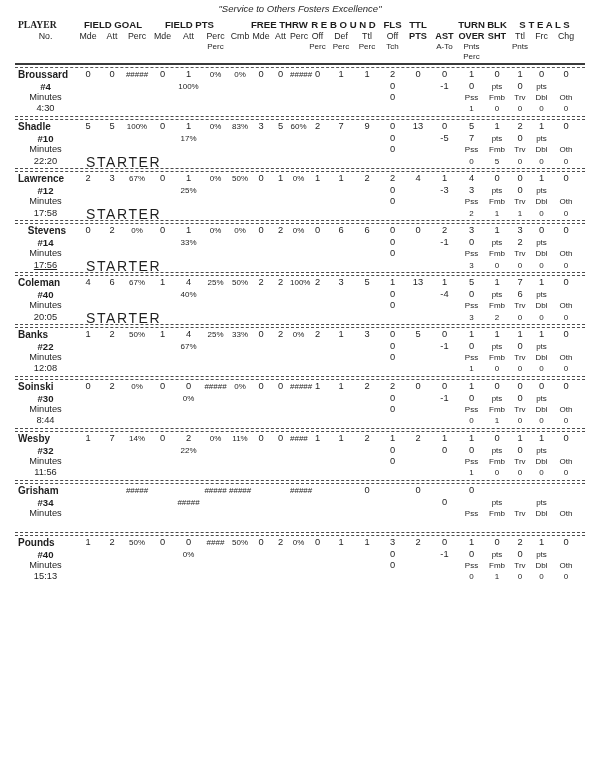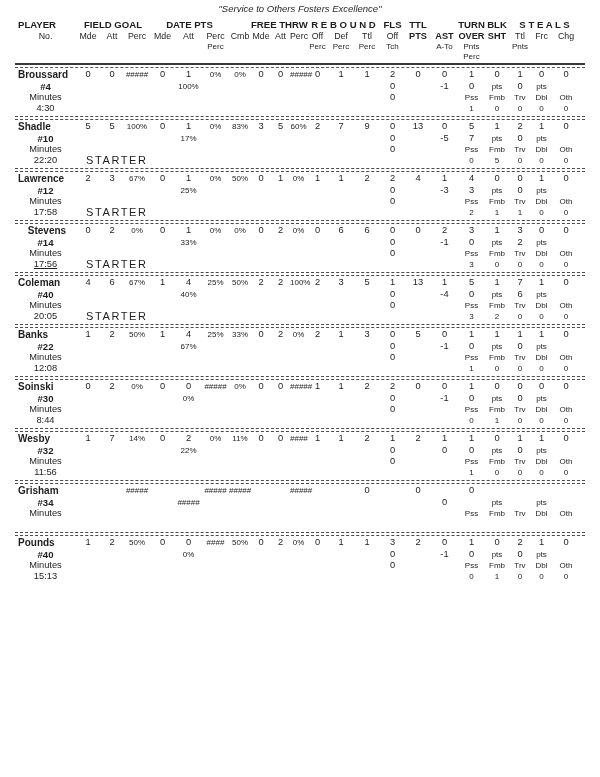--- a/index.html
+++ b/index.html
@@ -41,36 +41,36 @@
   .cell{text-align:center;font-size:9.3px;white-space:nowrap;line-height:1;overflow:visible;}
   .cell.b{font-weight:bold;font-size:9.6px;}
   .cell.L{text-align:left;padding-left:3px;}
   .cell.h2{font-size:8.8px;}
   .cell.h2b{font-size:9.2px;font-weight:bold;}
   .cell.p{font-size:8px;}
   .cell.s{font-size:8px;color:#262626;}
   .cell.v{font-size:9.3px;}
   .cell.name{font-weight:bold;text-align:left;padding-left:3px;font-size:10px;}
   .cell.num{font-weight:bold;font-size:9.6px;}
-  .cell.st{text-align:left;letter-spacing:1.6px;font-size:11px;padding-left:10px;}
+  .cell.st{text-align:left;letter-spacing:1.6px;font-size:14px;padding-left:10px;}
   .sep{height:2px;border-top:1px dashed #4a4a4a;border-bottom:1px dashed #4a4a4a;margin:2px 0 1px;}
   .hsep{height:2px;border-top:2px solid #3a3a3a;border-bottom:1px dashed #555;margin:2px 0 1px;}
 </style>
 </head>
 <body>
 
 <div class="page">
   <div class="subtitle">"Service to Others Fosters Excellence"</div>
 
 
   <div class="stats" id="stat-grid">
       <div class="trow hr1">
-        <div class="cell b L" style="grid-column: 1 / span 1;">PLAYER</div>
+        <div class="cell b L" style="grid-column: 1 / span 1; font-family: Liberation Serif, serif;">PLAYER</div>
         <div class="cell b" style="grid-column: 2 / span 3;">FIELD GOAL</div>
-        <div class="cell b" style="grid-column: 5 / span 3;">DATE PTS</div>
+        <div class="cell b" style="grid-column: 5 / span 3;">FIELD PTS</div>
         <div class="cell b" style="grid-column: 9 / span 3;">FREE THRW</div>
         <div class="cell b" style="grid-column: 12 / span 3;">R E B O U N D</div>
         <div class="cell b" style="grid-column: 15 / span 1;">FLS</div>
         <div class="cell b" style="grid-column: 16 / span 1;">TTL</div>
         <div class="cell b" style="grid-column: 18 / span 1;">TURN</div>
         <div class="cell b" style="grid-column: 19 / span 1;">BLK</div>
         <div class="cell b" style="grid-column: 20 / span 3;">S T E A L S</div>
       </div>
       <div class="trow hr2">
         <div class="cell h2" style="grid-column: 1 / span 1;">No.</div>

